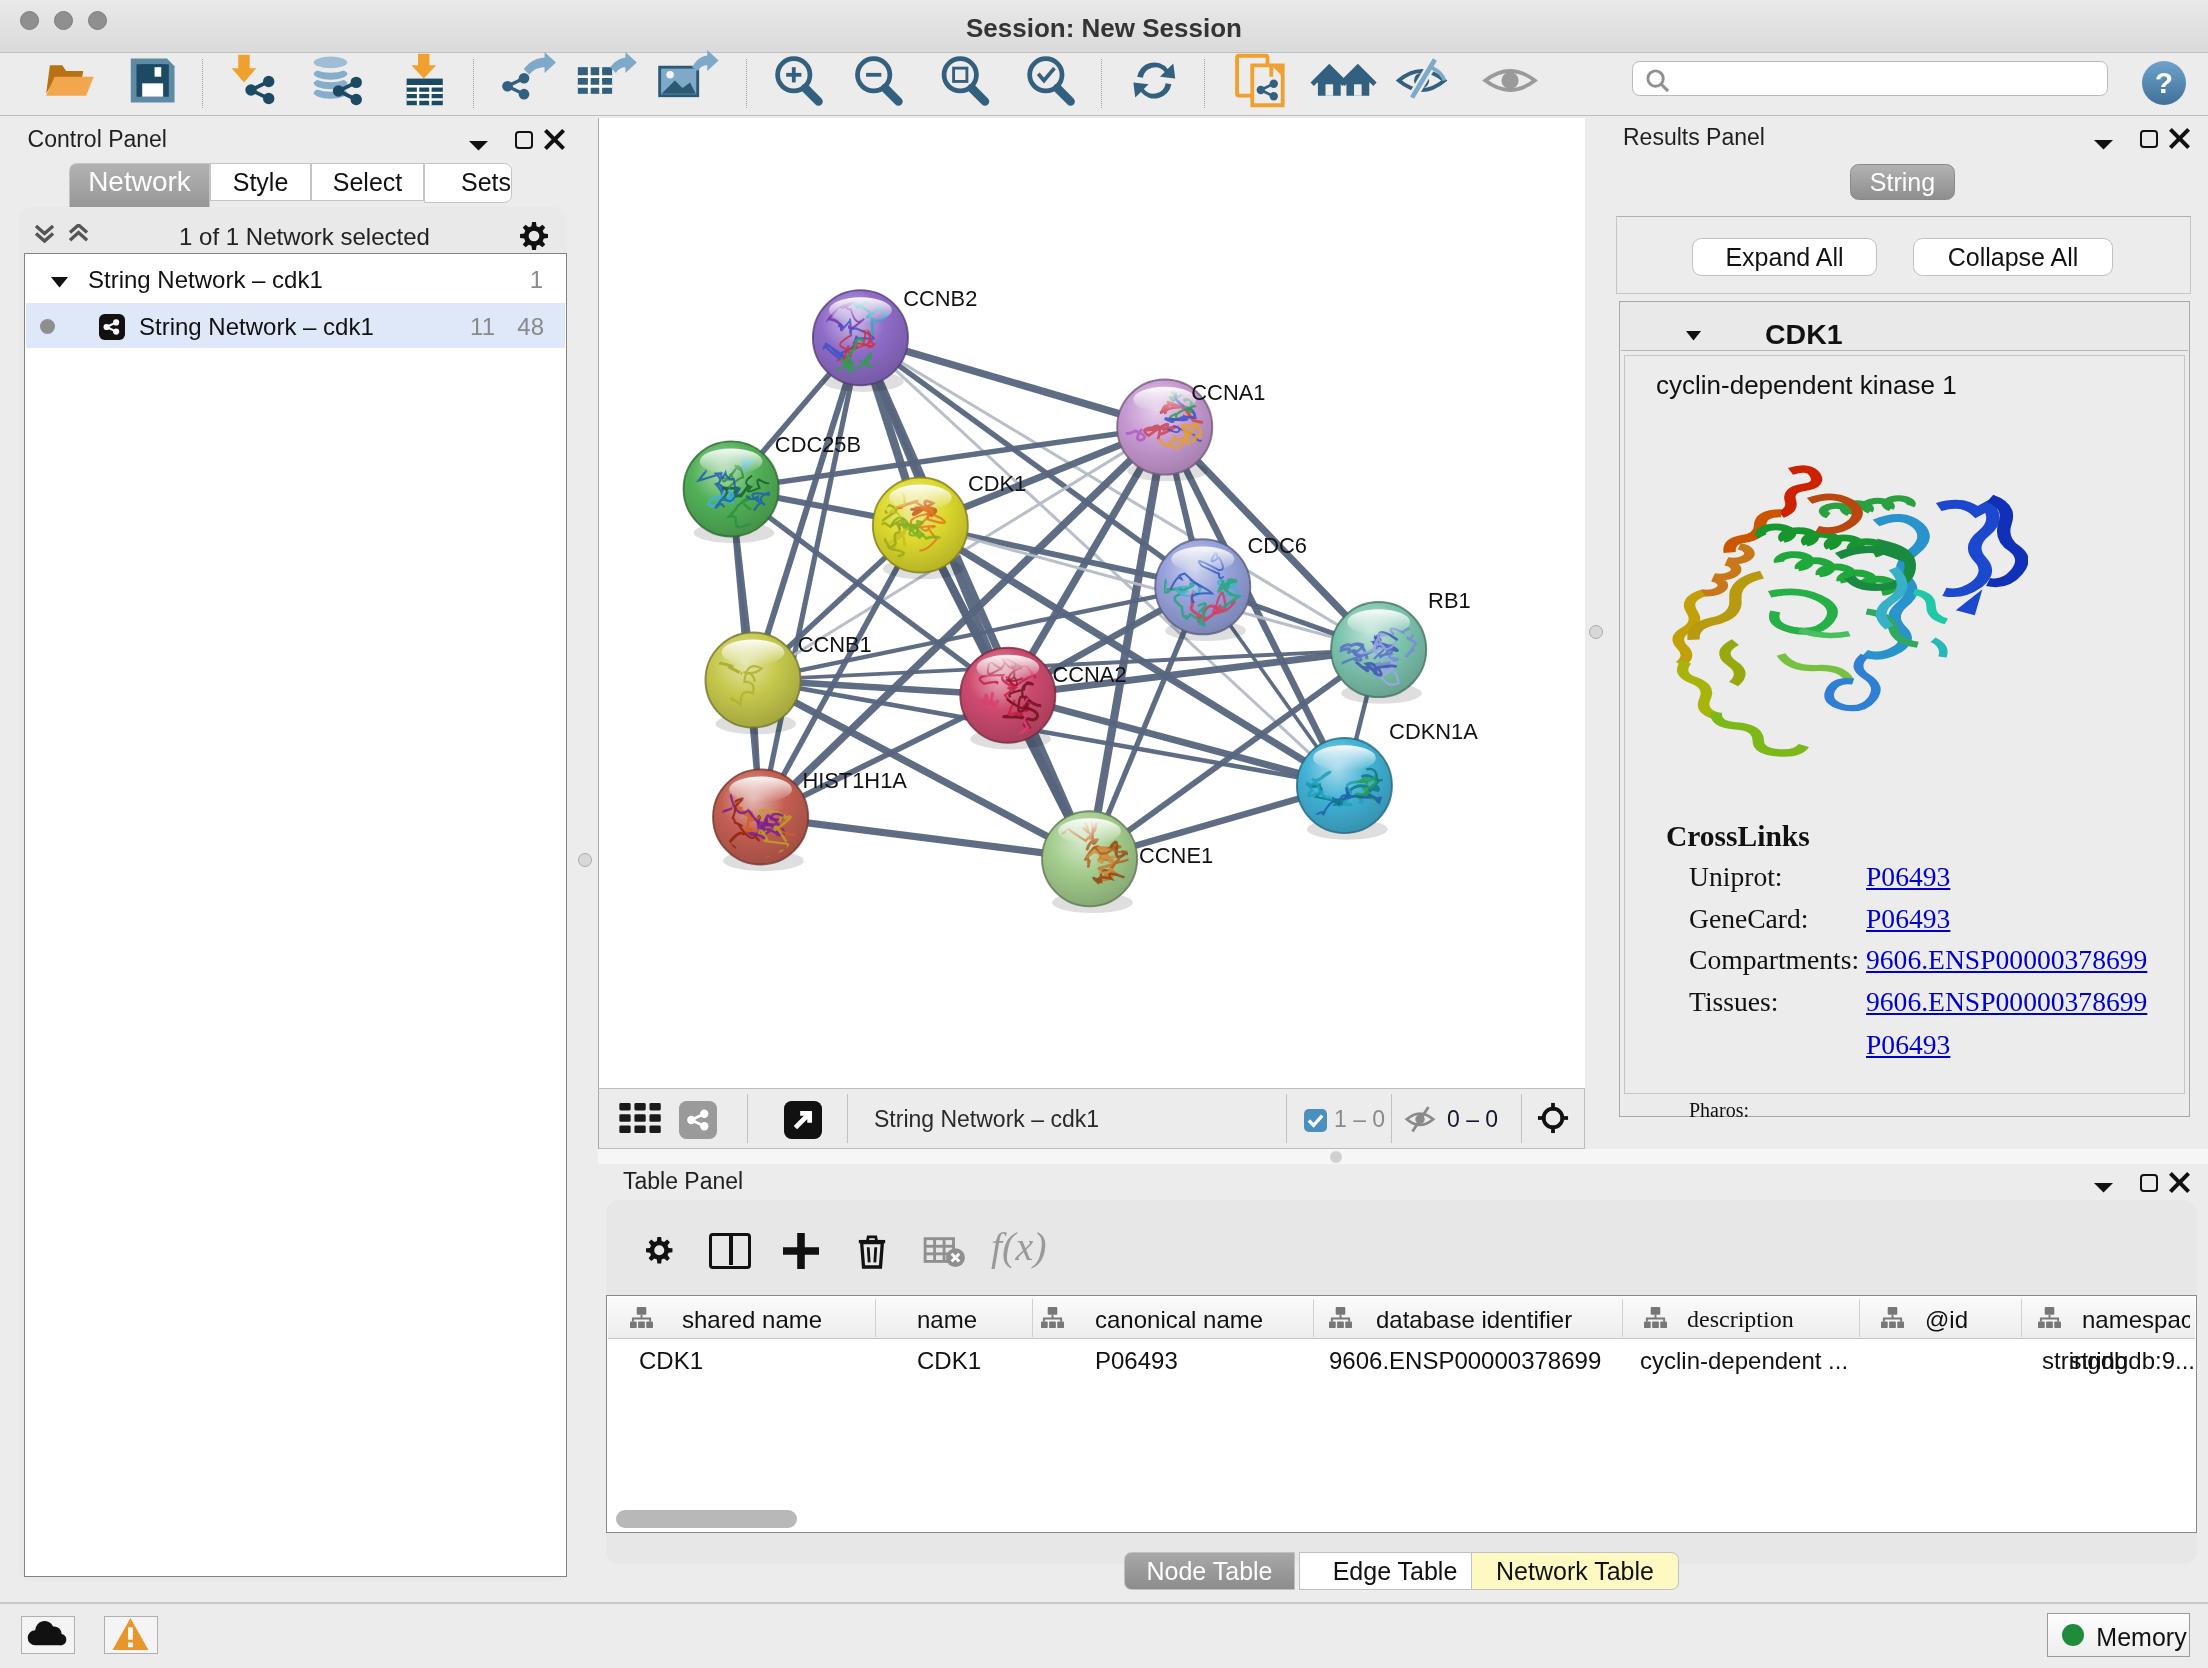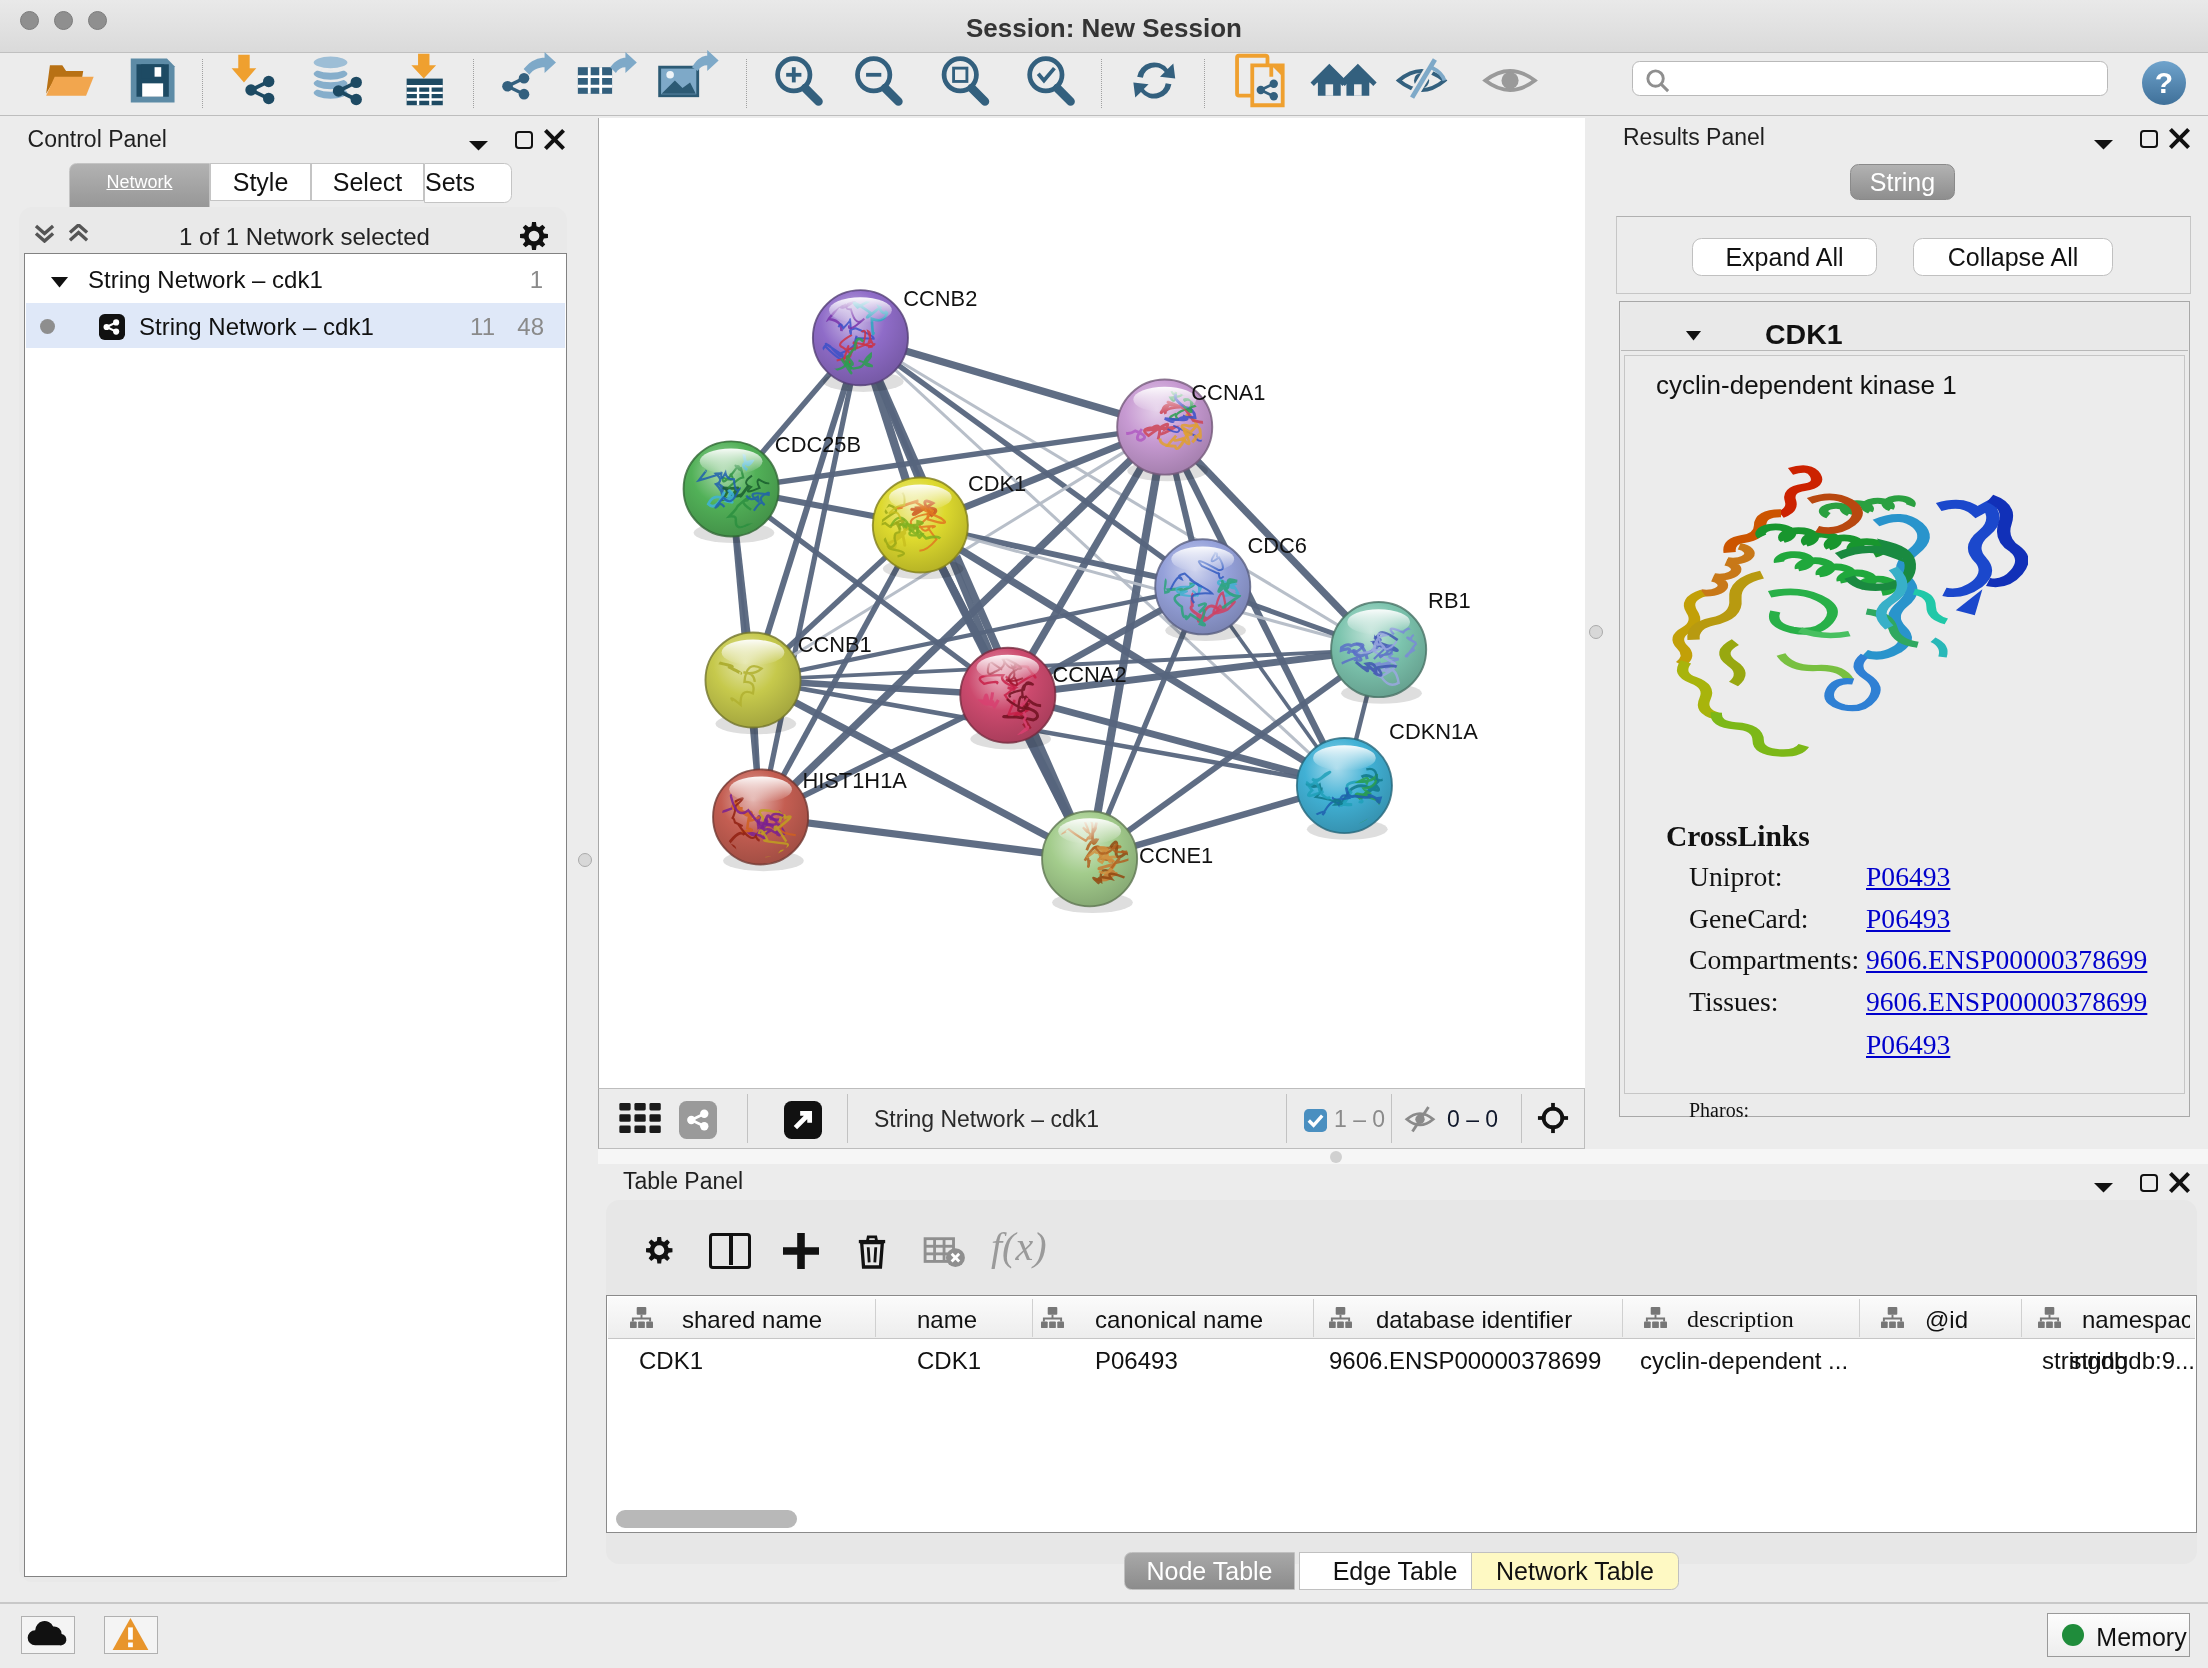--- a/index.html
+++ b/index.html
@@ -153,24 +153,24 @@
     </svg></div>
 <div class="" style="position:absolute;left:2142px;top:61px;width:44px;height:44px;background:linear-gradient(#6fa3cc,#3f7099);border-radius:50%;color:#fff;font-size:30px;font-weight:bold;text-align:center;line-height:44px;">?</div>
 <div class="" style="position:absolute;left:27.6px;top:126px;width:285px;height:27px;font-size:23px;color:#1f1f1f;">Control Panel</div>
 <div class="" style="position:absolute;left:468px;top:137px;width:21px;height:11.4px;"><svg width="21" height="11.4" viewBox="0 0 22 12" style="">
       <path d="M1,1 L21,1 L11,11 Z" fill="#111"></path>
     </svg></div>
 <div class="" style="position:absolute;left:515px;top:131px;width:18px;height:18px;border:2.4px solid #111;border-radius:3.8px;"></div>
 <div class="" style="position:absolute;left:544px;top:129px;width:21px;height:21px;"><svg width="21" height="21" viewBox="0 0 22 22" style="">
       <path d="M3,0 L11,8 L19,0 L22,3 L14,11 L22,19 L19,22 L11,14 L3,22 L0,19 L8,11 L0,3 Z" fill="#111"></path>
     </svg></div>
-<div class="" style="position:absolute;left:69px;top:163px;width:141px;height:53px;background:linear-gradient(#b2b2b2,#929292);color:#fff;border-radius:7.6px 0 0 7.6px;border:1px solid #c4c4c4;font-size:18px;text-align:center;line-height:36px;text-decoration:underline;">Network</div>
+<div class="" style="position:absolute;left:69px;top:163px;width:141px;height:53px;background:linear-gradient(#b2b2b2,#929292);color:#fff;border-radius:7.6px 0 0 7.6px;border:1px solid #c4c4c4;font-size:28px;text-align:center;line-height:36px;">Network</div>
 <div class="" style="position:absolute;left:210px;top:163px;width:101px;height:38px;background:#fff;color:#111;border:1px solid #c4c4c4;font-size:25px;text-align:center;line-height:36px;">Style</div>
 <div class="" style="position:absolute;left:311px;top:163px;width:113px;height:38px;background:#fff;color:#111;border:1px solid #c4c4c4;font-size:25px;text-align:center;line-height:36px;">Select</div>
-<div class="" style="position:absolute;left:424px;top:163px;width:88px;height:40px;background:#fff;color:#111;border-radius:0 7.6px 7.6px 0;border:1px solid #c4c4c4;font-size:25px;text-align:left;line-height:36px;">Sets</div>
+<div class="" style="position:absolute;left:424px;top:163px;width:88px;height:40px;background:#fff;color:#111;border-radius:0 7.6px 7.6px 0;border:1px solid #c4c4c4;font-size:25px;text-align:right;line-height:36px;">Sets</div>
 <div class="" style="position:absolute;left:19px;top:207px;width:548px;height:1375px;background:#e9e9e9;border-radius:13.3px;"></div>
 <div class="" style="position:absolute;left:34px;top:224px;width:22px;height:19px;"><svg width="22" height="19" viewBox="0 0 23 20" style="">
       <path d="M2,2 L11,10 L20,2" fill="none" stroke="#555" stroke-width="3.5"></path>
       <path d="M2,10 L11,18 L20,10" fill="none" stroke="#555" stroke-width="3.5"></path>
     </svg></div>
 <div class="" style="position:absolute;left:68px;top:224px;width:22px;height:19px;"><svg width="22" height="19" viewBox="0 0 23 20" style="">
       <path d="M2,9 L11,1 L20,9" fill="none" stroke="#555" stroke-width="3.5"></path>
       <path d="M2,17 L11,9 L20,17" fill="none" stroke="#555" stroke-width="3.5"></path>
     </svg></div>
 <div class="" style="position:absolute;left:124px;top:223px;width:361px;height:27px;font-size:24px;color:#222;text-align:center;">1 of 1 Network selected</div>

